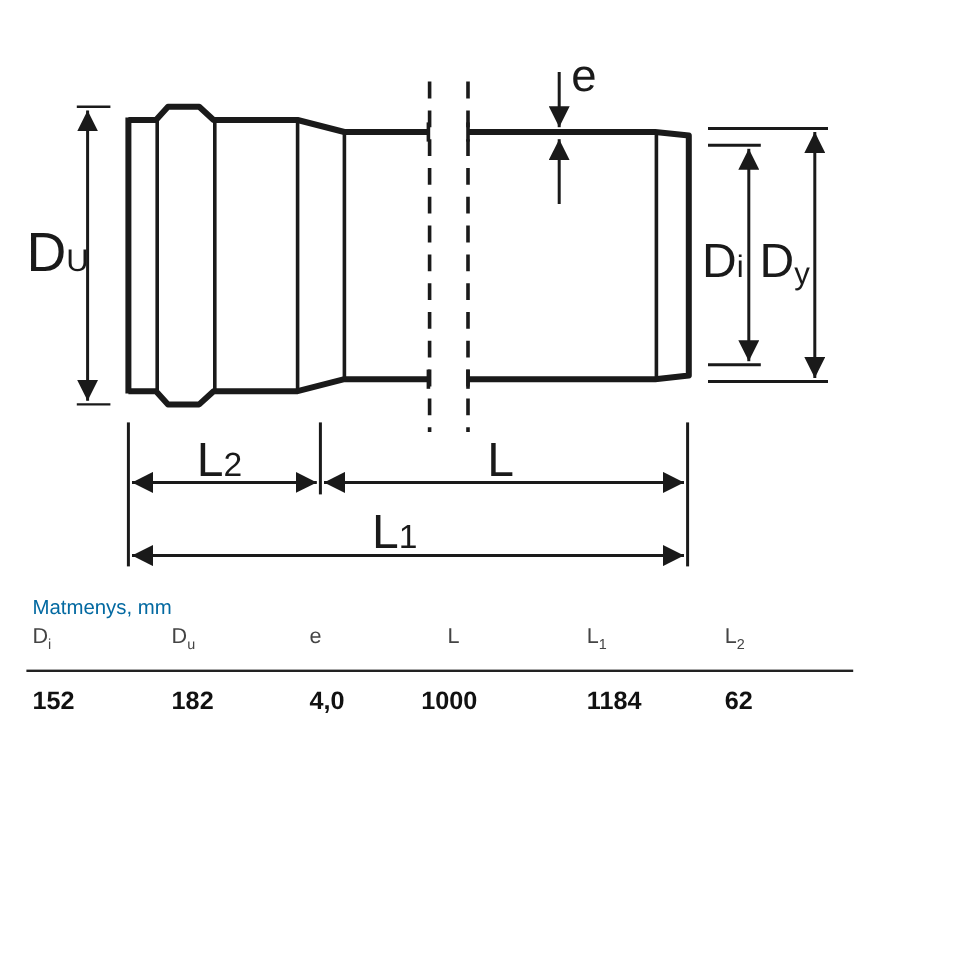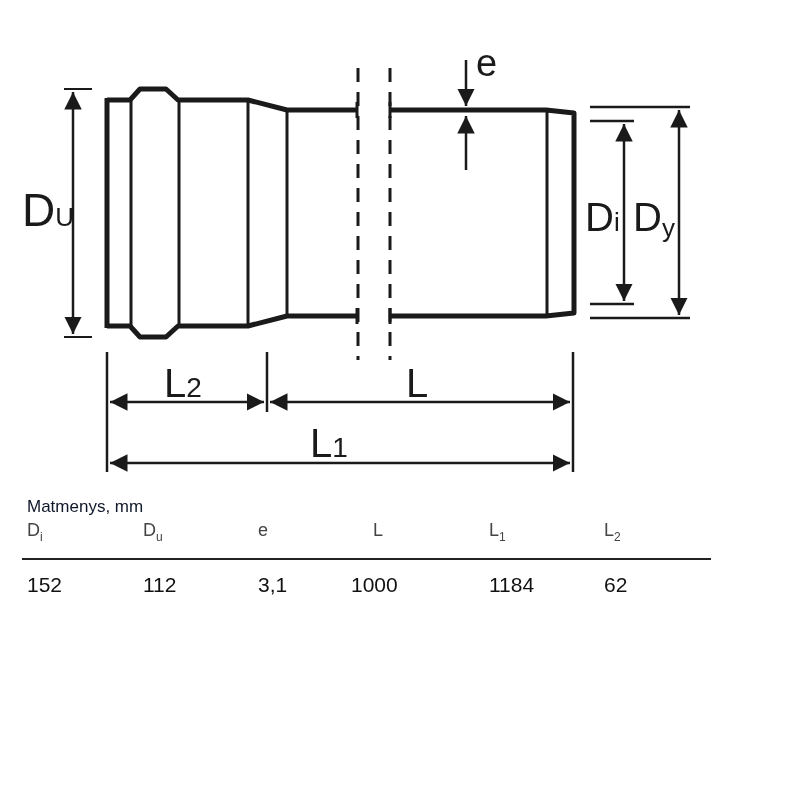--- a/index.html
+++ b/index.html
@@ -1,23 +1,23 @@
 <!DOCTYPE html>
 <html><head>
   <meta charset="utf-8">
   <style>
     html, body { margin: 0; padding: 0; background: #ffffff; }
     body { width: 800px; height: 800px; position: relative; overflow: hidden; font-family: "Liberation Sans", sans-serif; color: #1a1a1a; }
     #drawing { position: absolute; left: 0; top: 0; }
     .lbl { font-family: "Liberation Sans", sans-serif; fill: #1a1a1a; }
-    .table-title { position: absolute; left: 27px; top: 497px; font-size: 17px; color: #0f172a; }
+    .table-title { position: absolute; left: 27px; top: 497px; font-size: 17px; color: #0369a1; }
     .hdr { position: absolute; top: 520px; font-size: 18px; color: #444; }
     .hdr sub { font-size: 12px; vertical-align: -5px; }
     .rule { position: absolute; left: 22px; top: 558px; width: 689px; height: 2px; background: #222; }
-    .val { position: absolute; top: 573px; font-size: 21px; color: #111; }
+    .val { position: absolute; top: 573px; font-size: 21px; color: #111; font-weight: bold; }
   </style>
 </head>
 <body>
 
 <svg id="drawing" width="800" height="490" viewBox="0 0 800 490" xmlns="http://www.w3.org/2000/svg">
   <defs>
     <marker id="arr" viewBox="0 0 10 10" refX="10" refY="5" markerWidth="7" markerHeight="7" orient="auto-start-reverse">
       <path d="M0,0 L10,5 L0,10 z" fill="#1a1a1a"></path>
     </marker>
   </defs>
@@ -88,17 +88,17 @@
 <div class="hdr" style="left:27px"><span>D</span><sub>i</sub></div>
 <div class="hdr" style="left:143px"><span>D</span><sub>u</sub></div>
 <div class="hdr" style="left:258px"><span>e</span></div>
 <div class="hdr" style="left:373px"><span>L</span></div>
 <div class="hdr" style="left:489px"><span>L</span><sub>1</sub></div>
 <div class="hdr" style="left:604px"><span>L</span><sub>2</sub></div>
 
 <div class="rule"></div>
 
 <div class="val" style="left:27px">152</div>
-<div class="val" style="left:143px">112</div>
-<div class="val" style="left:258px">3,1</div>
+<div class="val" style="left:143px">182</div>
+<div class="val" style="left:258px">4,0</div>
 <div class="val" style="left:351px">1000</div>
 <div class="val" style="left:489px">1184</div>
 <div class="val" style="left:604px">62</div>
 
 </body></html>

